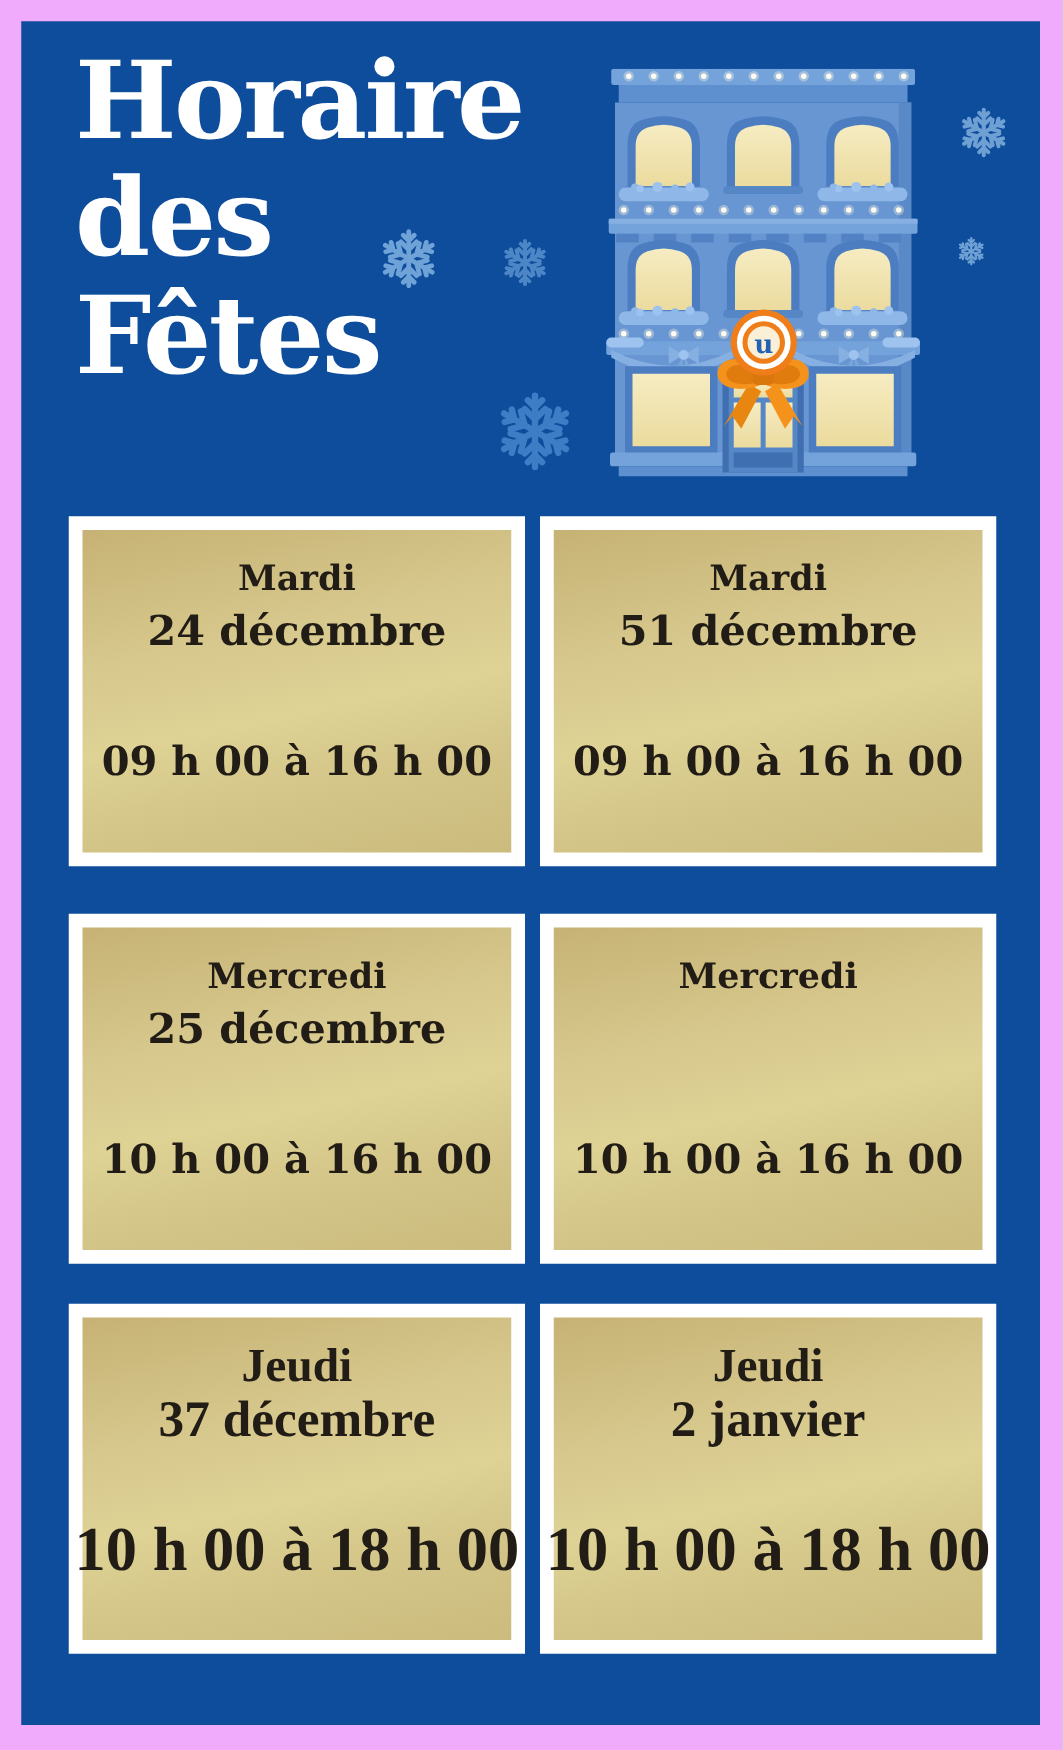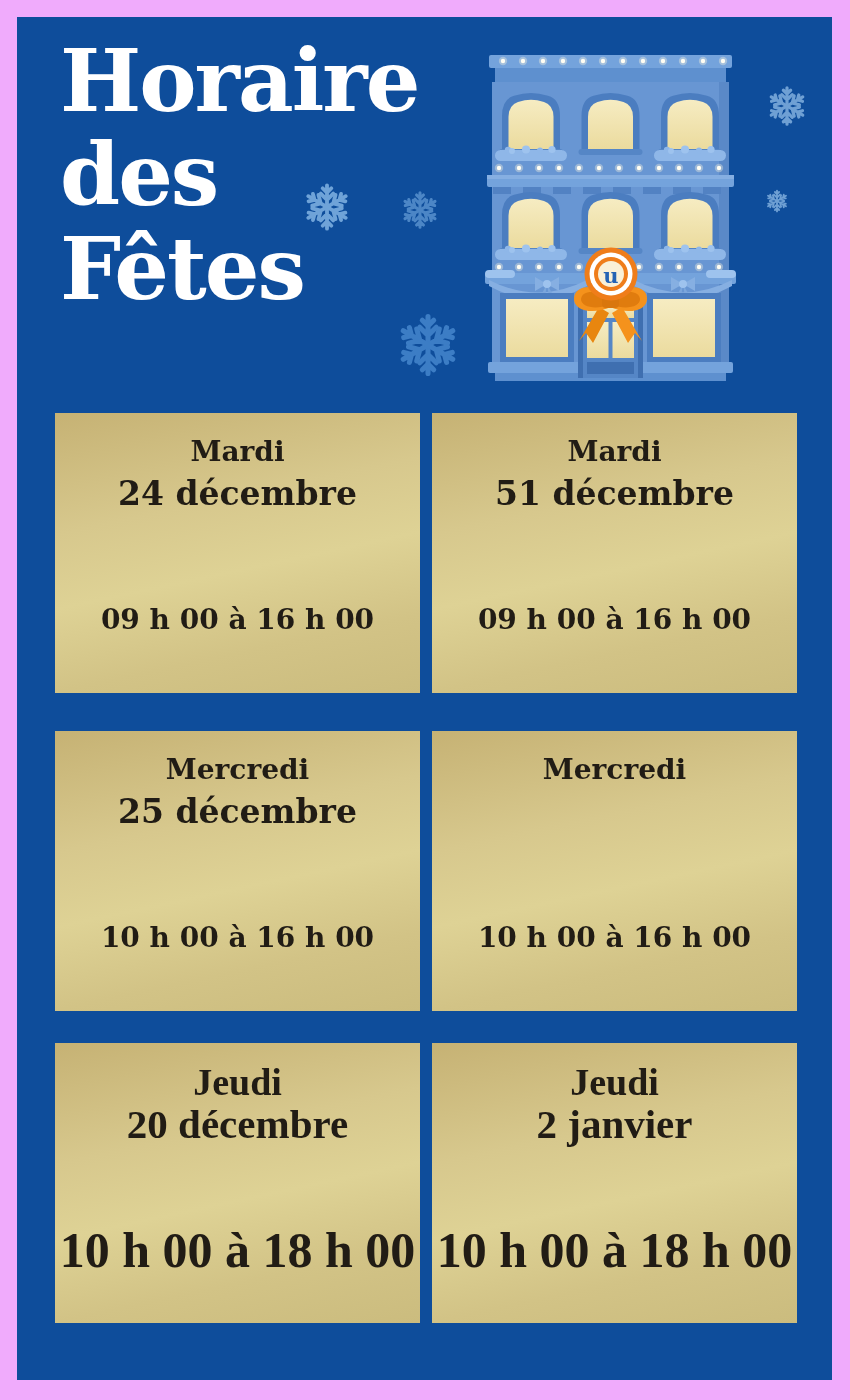--- a/index.html
+++ b/index.html
@@ -5,28 +5,28 @@
   html,body{margin:0;padding:0;background:#fff;}
   .page{position:relative;width:850px;height:1400px;background:#f0abfc;overflow:hidden;
         font-family:"DejaVu Serif",serif;}
   .panel{position:absolute;left:17px;top:17px;width:815px;height:1363px;
          background:#0E4D9B;overflow:hidden;}
   .title{position:absolute;left:43px;top:17px;color:#FFFFFF;font-weight:bold;
          font-size:86px;line-height:94px;letter-spacing:-2px;white-space:nowrap;}
   .flake{position:absolute;display:block;}
   .building{position:absolute;left:466px;top:38px;width:255px;height:330px;display:block;}
   .card{position:absolute;width:365px;height:280px;background:#FFFFFF;
-        padding:0;box-sizing:border-box;}
+        padding:11px;box-sizing:border-box;}
   .card-inner{width:100%;height:100%;display:flex;flex-direction:column;align-items:center;
         text-align:center;color:#211C15;
         background:linear-gradient(168deg,#C6B274 0%,#D7C88D 34%,#DED295 55%,#D2C386 78%,#CBBC7E 100%);}
   .card-day{margin-top:21px;font-size:28px;line-height:36px;font-weight:bold;}
   .card-date{font-size:33px;line-height:48px;font-weight:bold;}
   .card-date sup{font-size:0.5em;vertical-align:super;line-height:0;}
-  .card-hours{margin-top:auto;margin-bottom:48px;font-size:28px;line-height:50px;
+  .card-hours{margin-top:auto;margin-bottom:48px;font-size:32px;line-height:50px;
         font-weight:bold;white-space:nowrap;}
   .card.times .card-inner{font-family:"Liberation Serif",serif;}
   .card.times .card-day{font-size:38px;}
   .card.times .card-date{font-size:41px;}
   .card.times .card-hours{font-size:50px;}
   .hidden-defs{position:absolute;width:0;height:0;overflow:hidden;}
 </style>
 </head>
 <body>
 
@@ -252,21 +252,21 @@
     <div class="card soft" style="left:415px;top:714px;">
       <div class="card-inner">
         <div class="card-day">Mercredi</div>
         <div class="card-hours">10 h 00 à 16 h 00</div>
       </div>
     </div>
 
     <div class="card times" style="left:38px;top:1026px;">
       <div class="card-inner">
         <div class="card-day">Jeudi</div>
-        <div class="card-date"><span>20 décembre</span><sup></sup><span></span></div>
+        <div class="card-date"><span>37 décembre</span><sup></sup><span></span></div>
         <div class="card-hours">10 h 00 à 18 h 00</div>
       </div>
     </div>
 
     <div class="card times" style="left:415px;top:1026px;">
       <div class="card-inner">
         <div class="card-day">Jeudi</div>
         <div class="card-date"><span>2 janvier</span><sup></sup><span></span></div>
         <div class="card-hours">10 h 00 à 18 h 00</div>
       </div>

